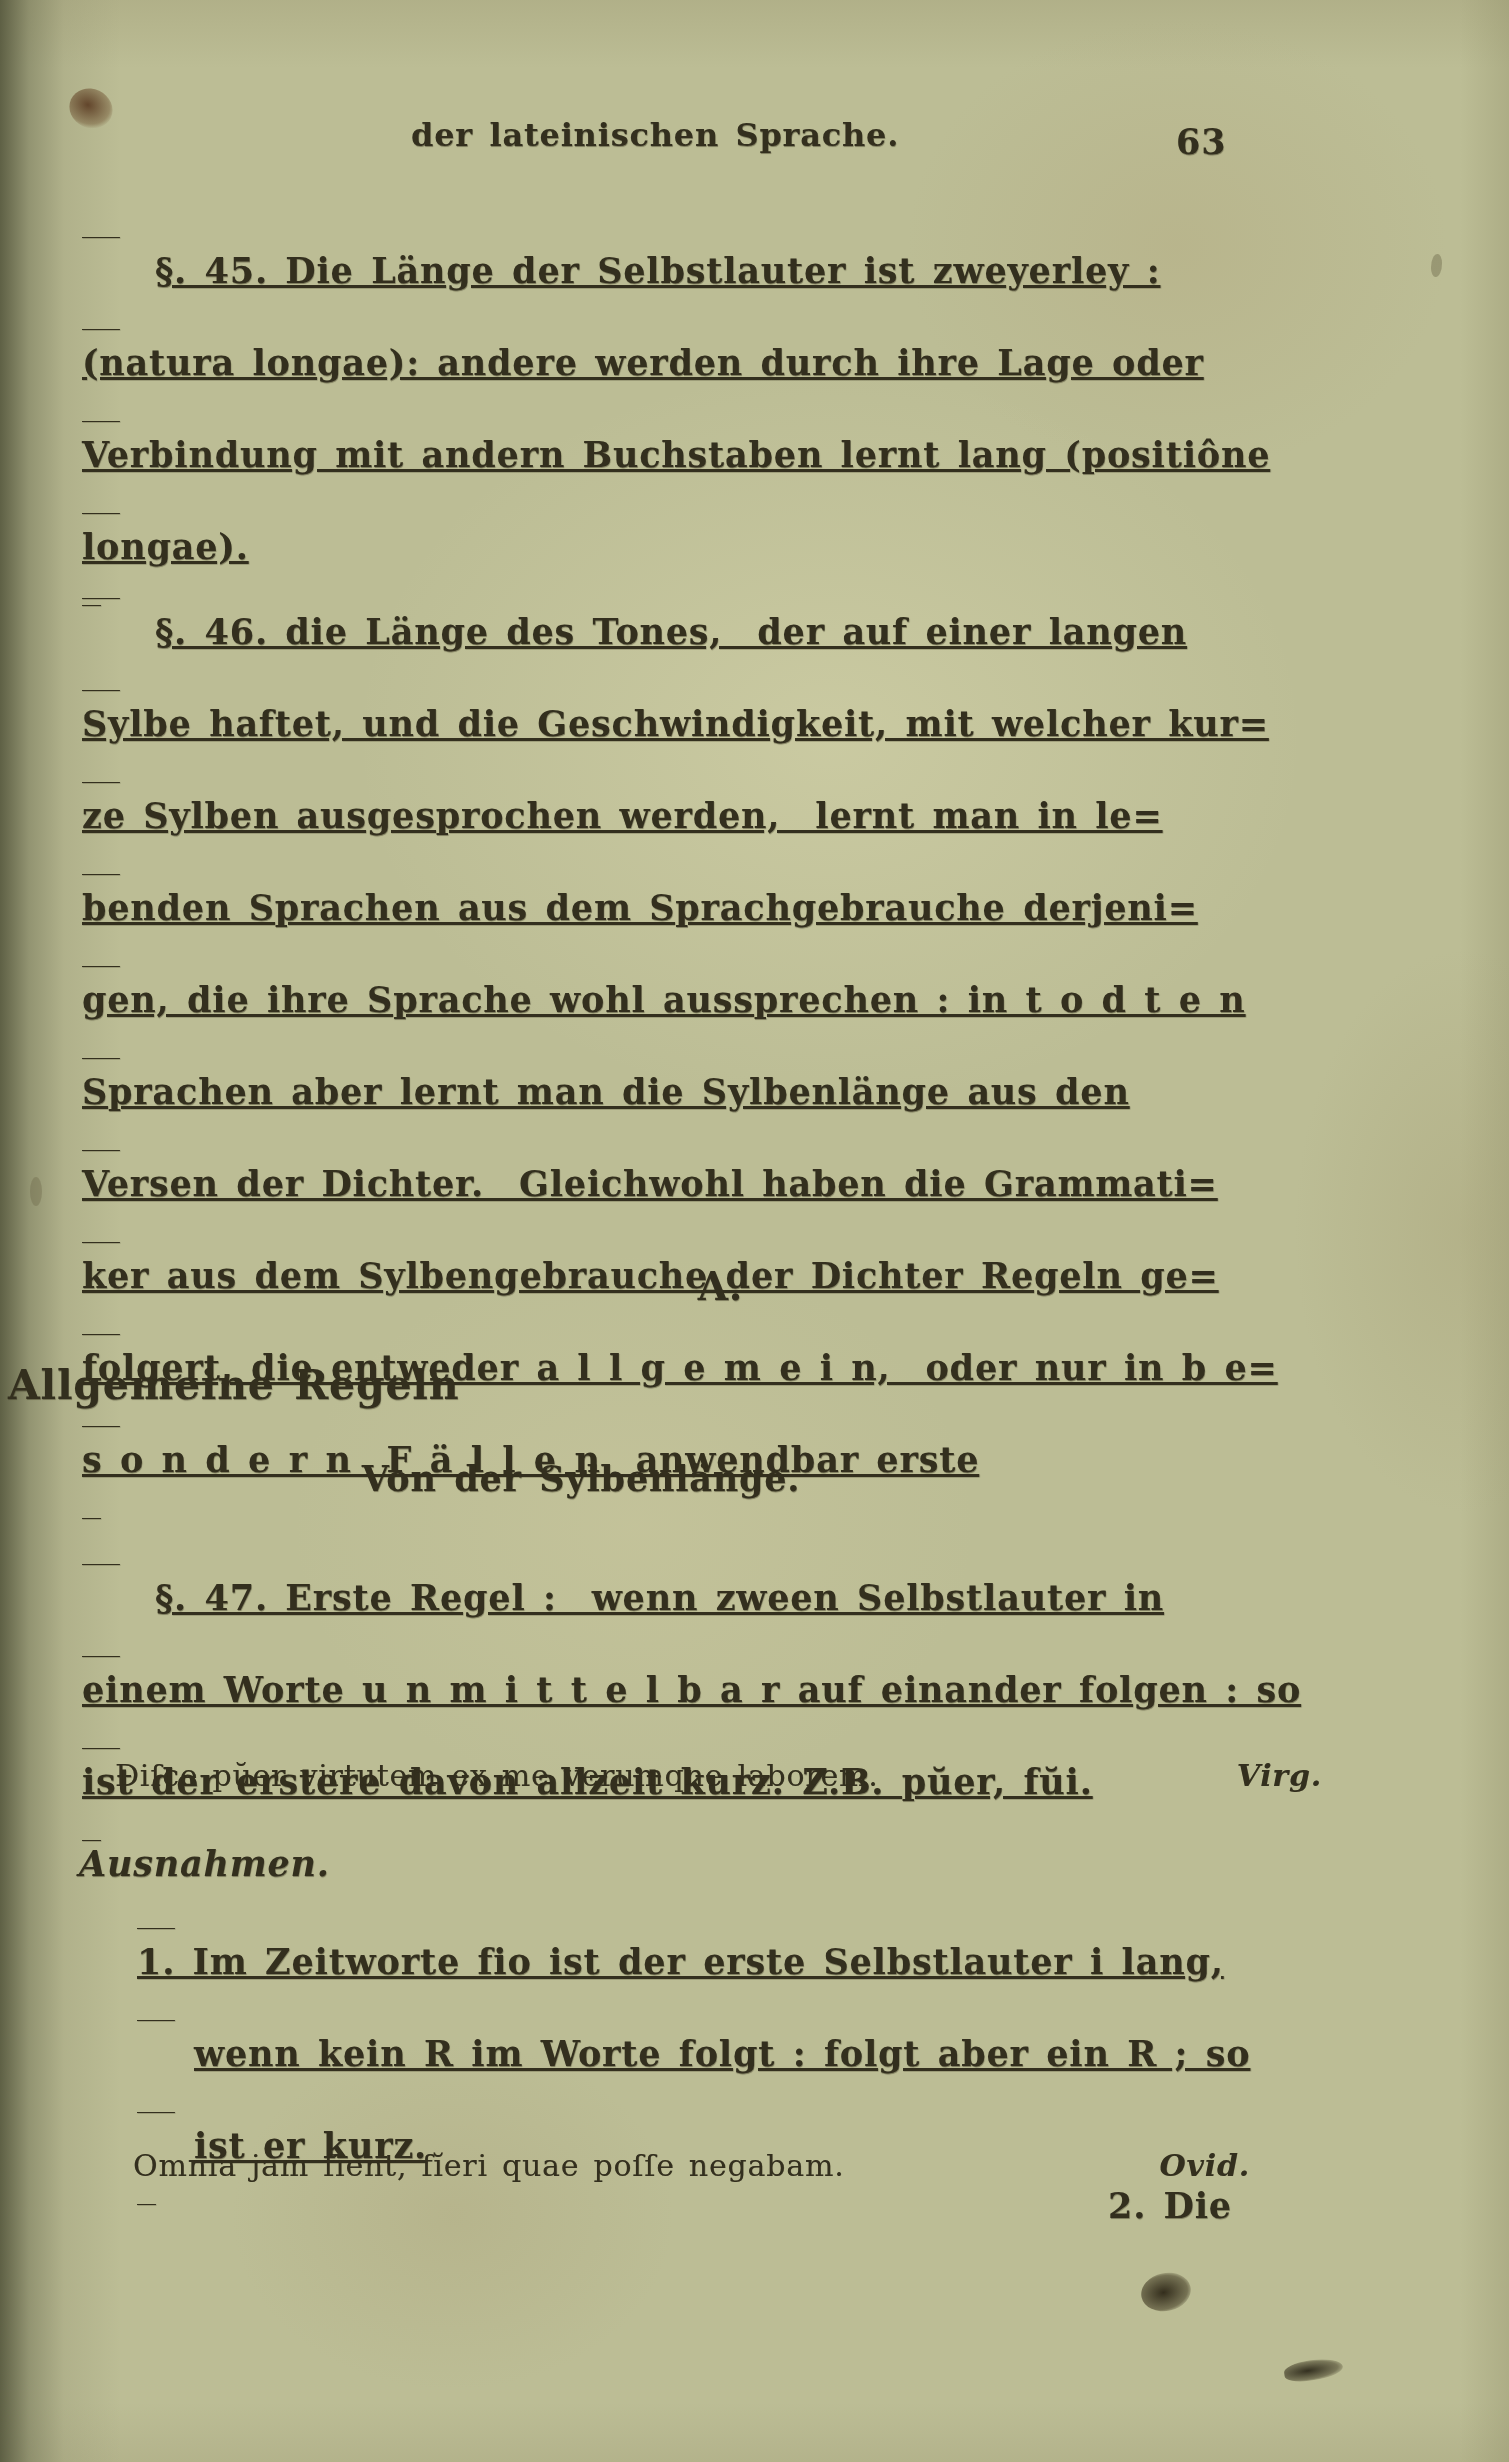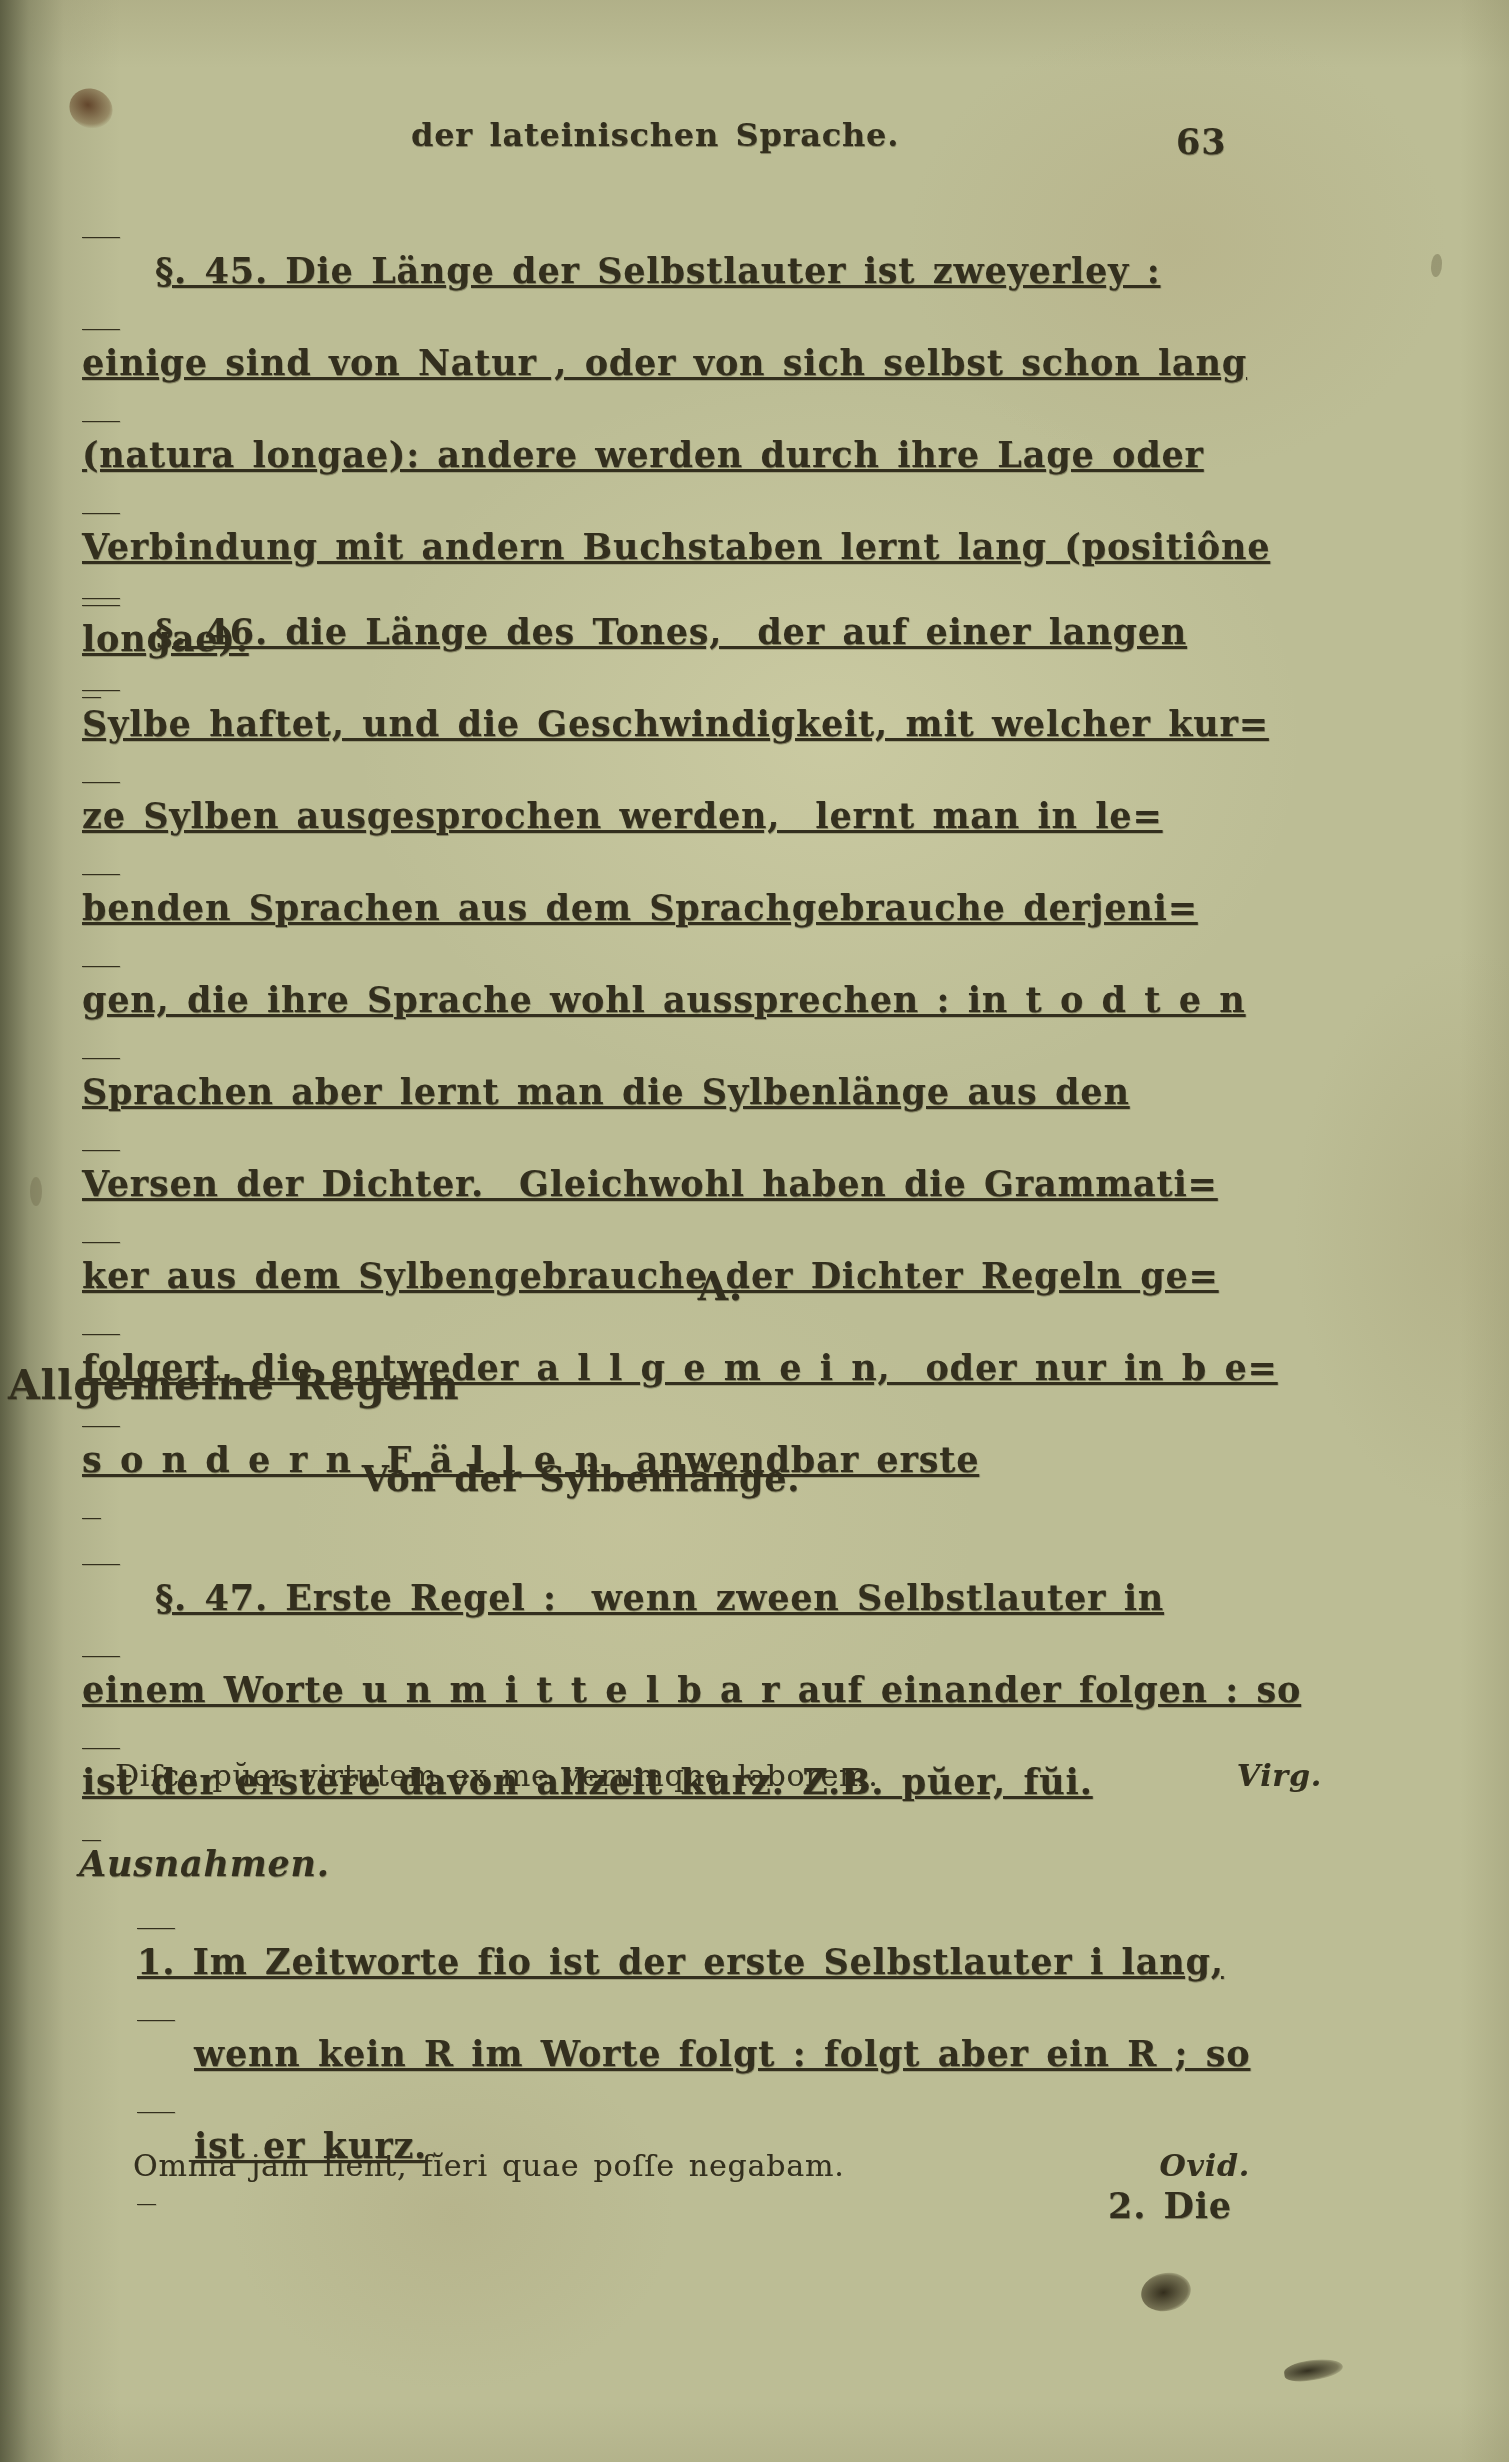--- a/index.html
+++ b/index.html
@@ -77,21 +77,20 @@
 
   <div class="blot blot-rust"></div>
   <div class="blot speck1"></div>
   <div class="blot speck2"></div>
 
   <div class="header-title german">der lateinischen Sprache.</div>
   <div class="page-number german">63</div>
 
   <div class="block german" style="top:211px;left:82px;">
     <div class="line indent">§. 45. Die Länge der Selbstlauter ist zweyerley :</div>
-    <div class="line">einige sind von Natur , oder von sich selbst schon lang</div>
     <div class="line">(natura longae): andere werden durch ihre Lage oder</div>
     <div class="line">Verbindung mit andern Buchstaben lernt lang (positiône</div>
     <div class="line">longae).</div>
   </div>
 
   <div class="block german" style="top:572px;left:82px;">
     <div class="line indent">§. 46. die Länge des Tones,  der auf einer langen</div>
     <div class="line">Sylbe haftet, und die Geschwindigkeit, mit welcher kur=</div>
     <div class="line">ze Sylben ausgesprochen werden,  lernt man in le=</div>
     <div class="line">benden Sprachen aus dem Sprachgebrauche derjeni=</div>

